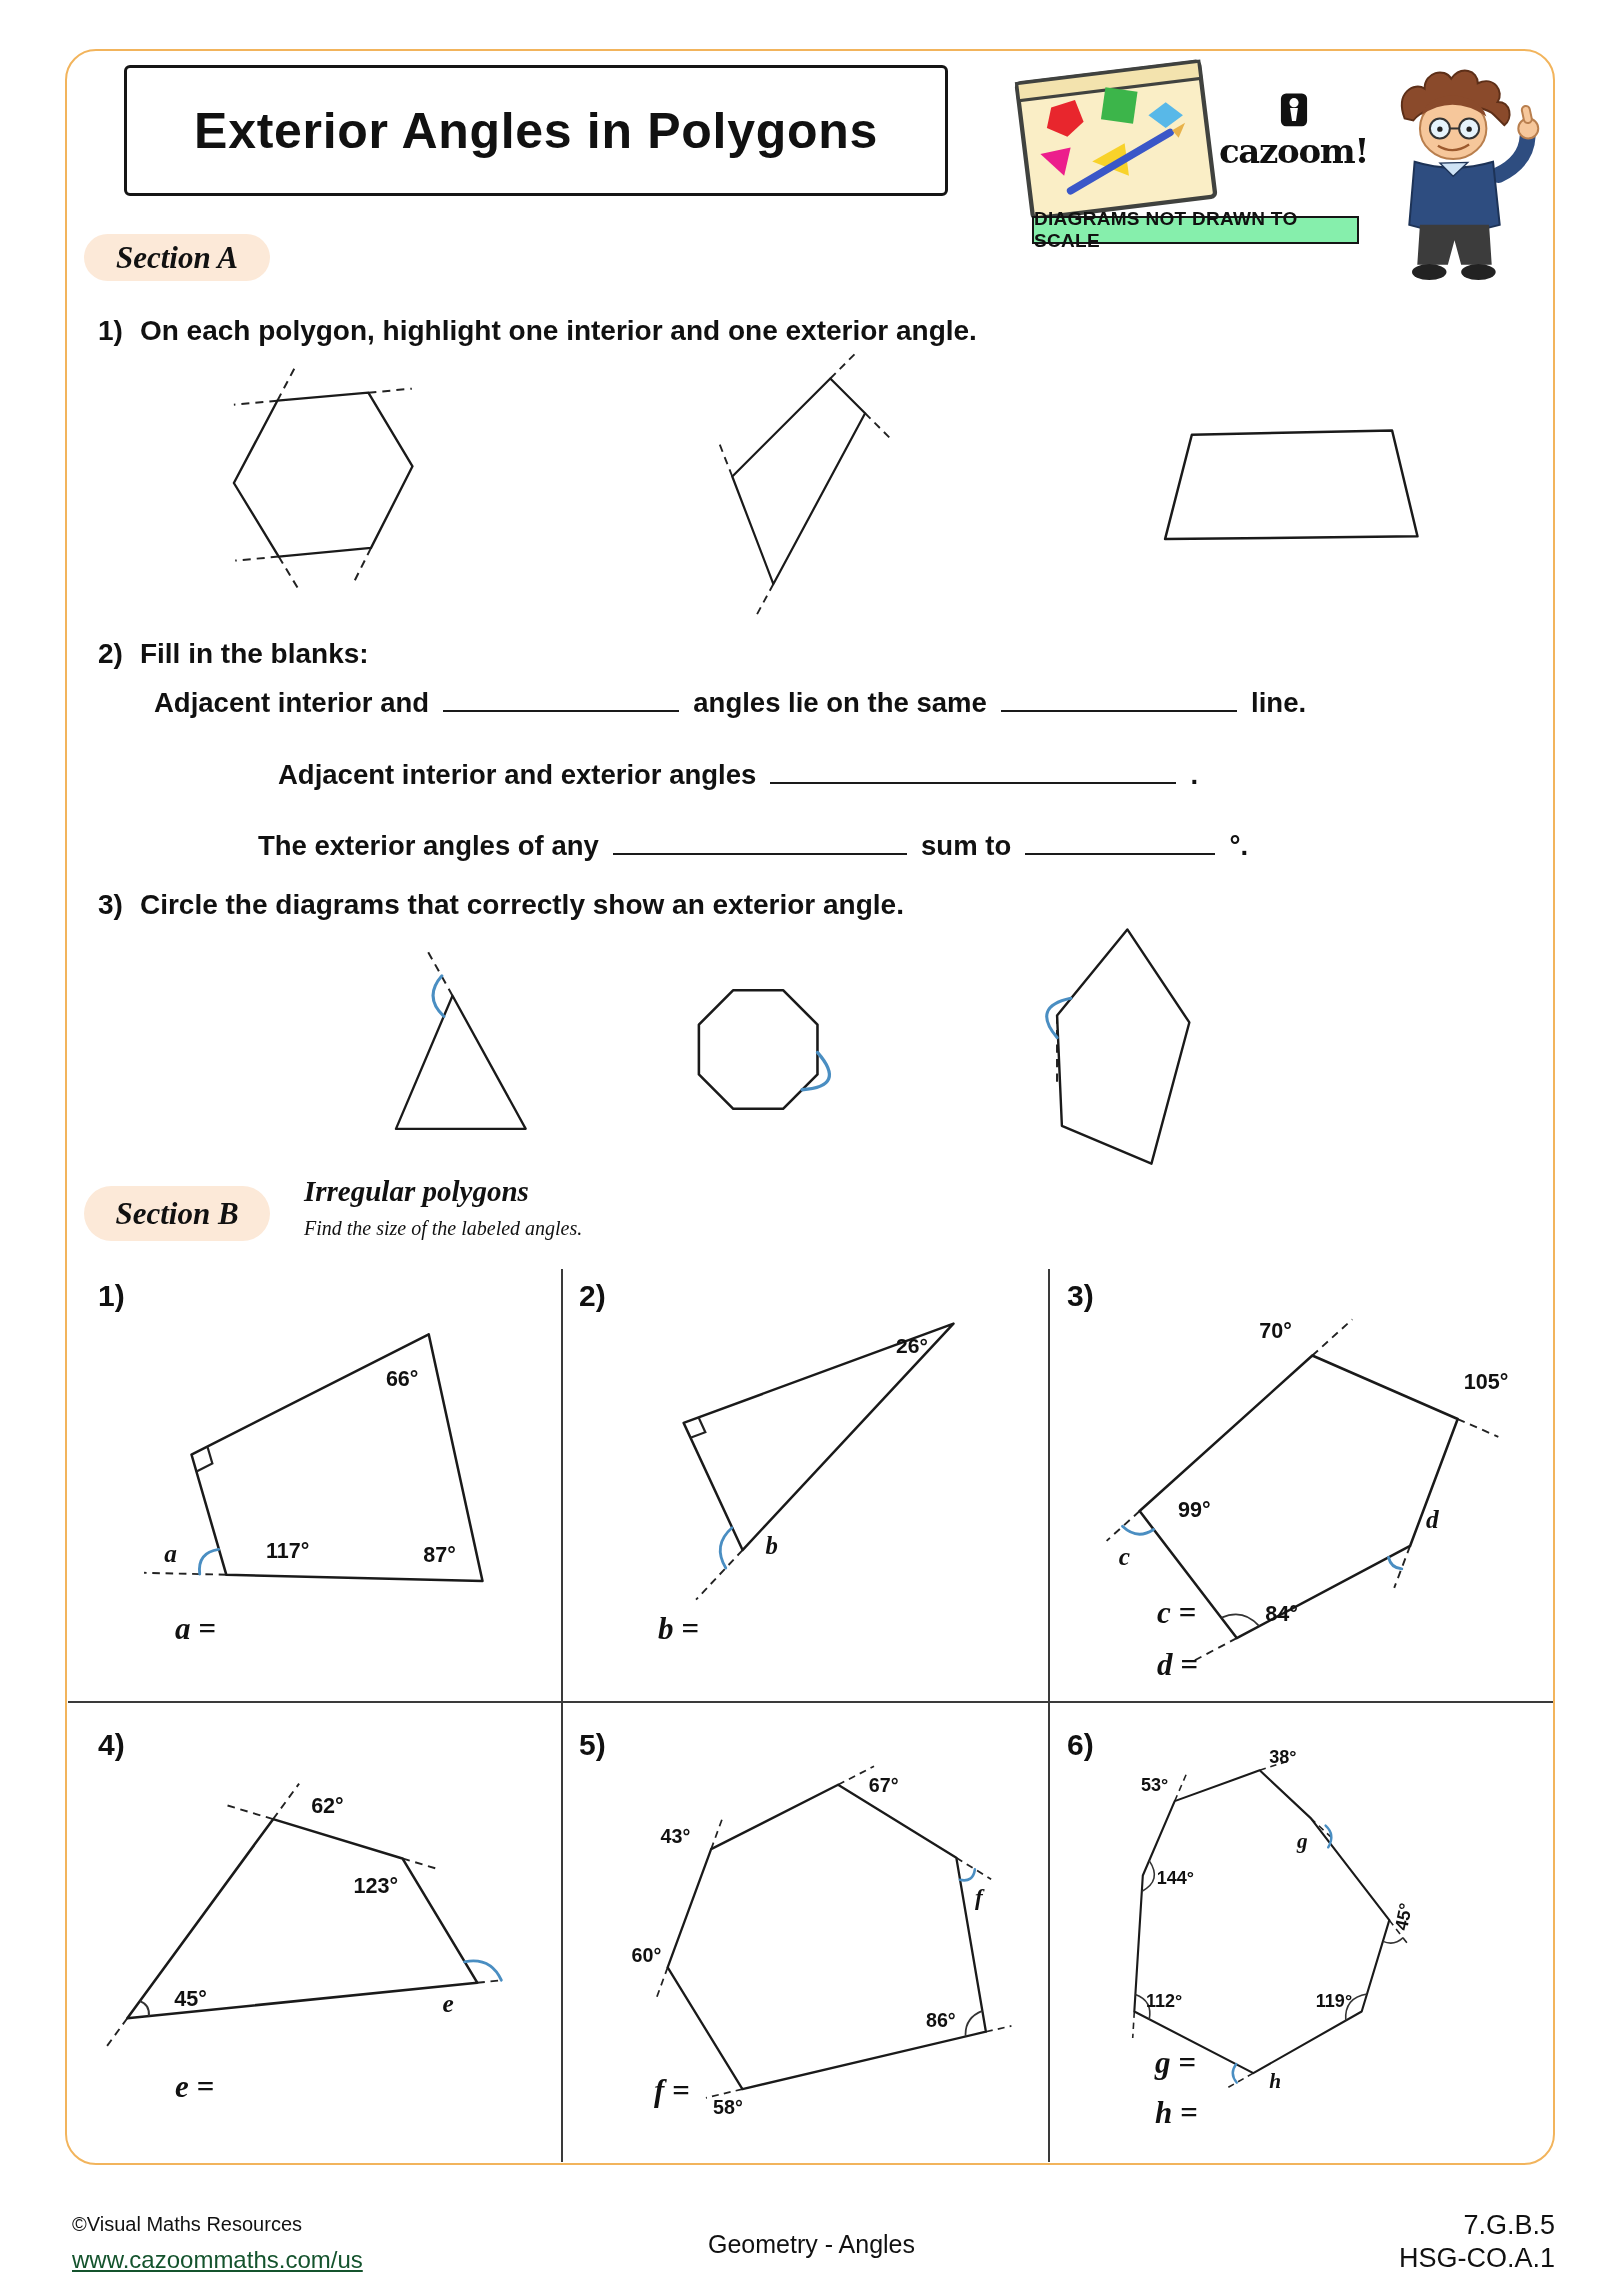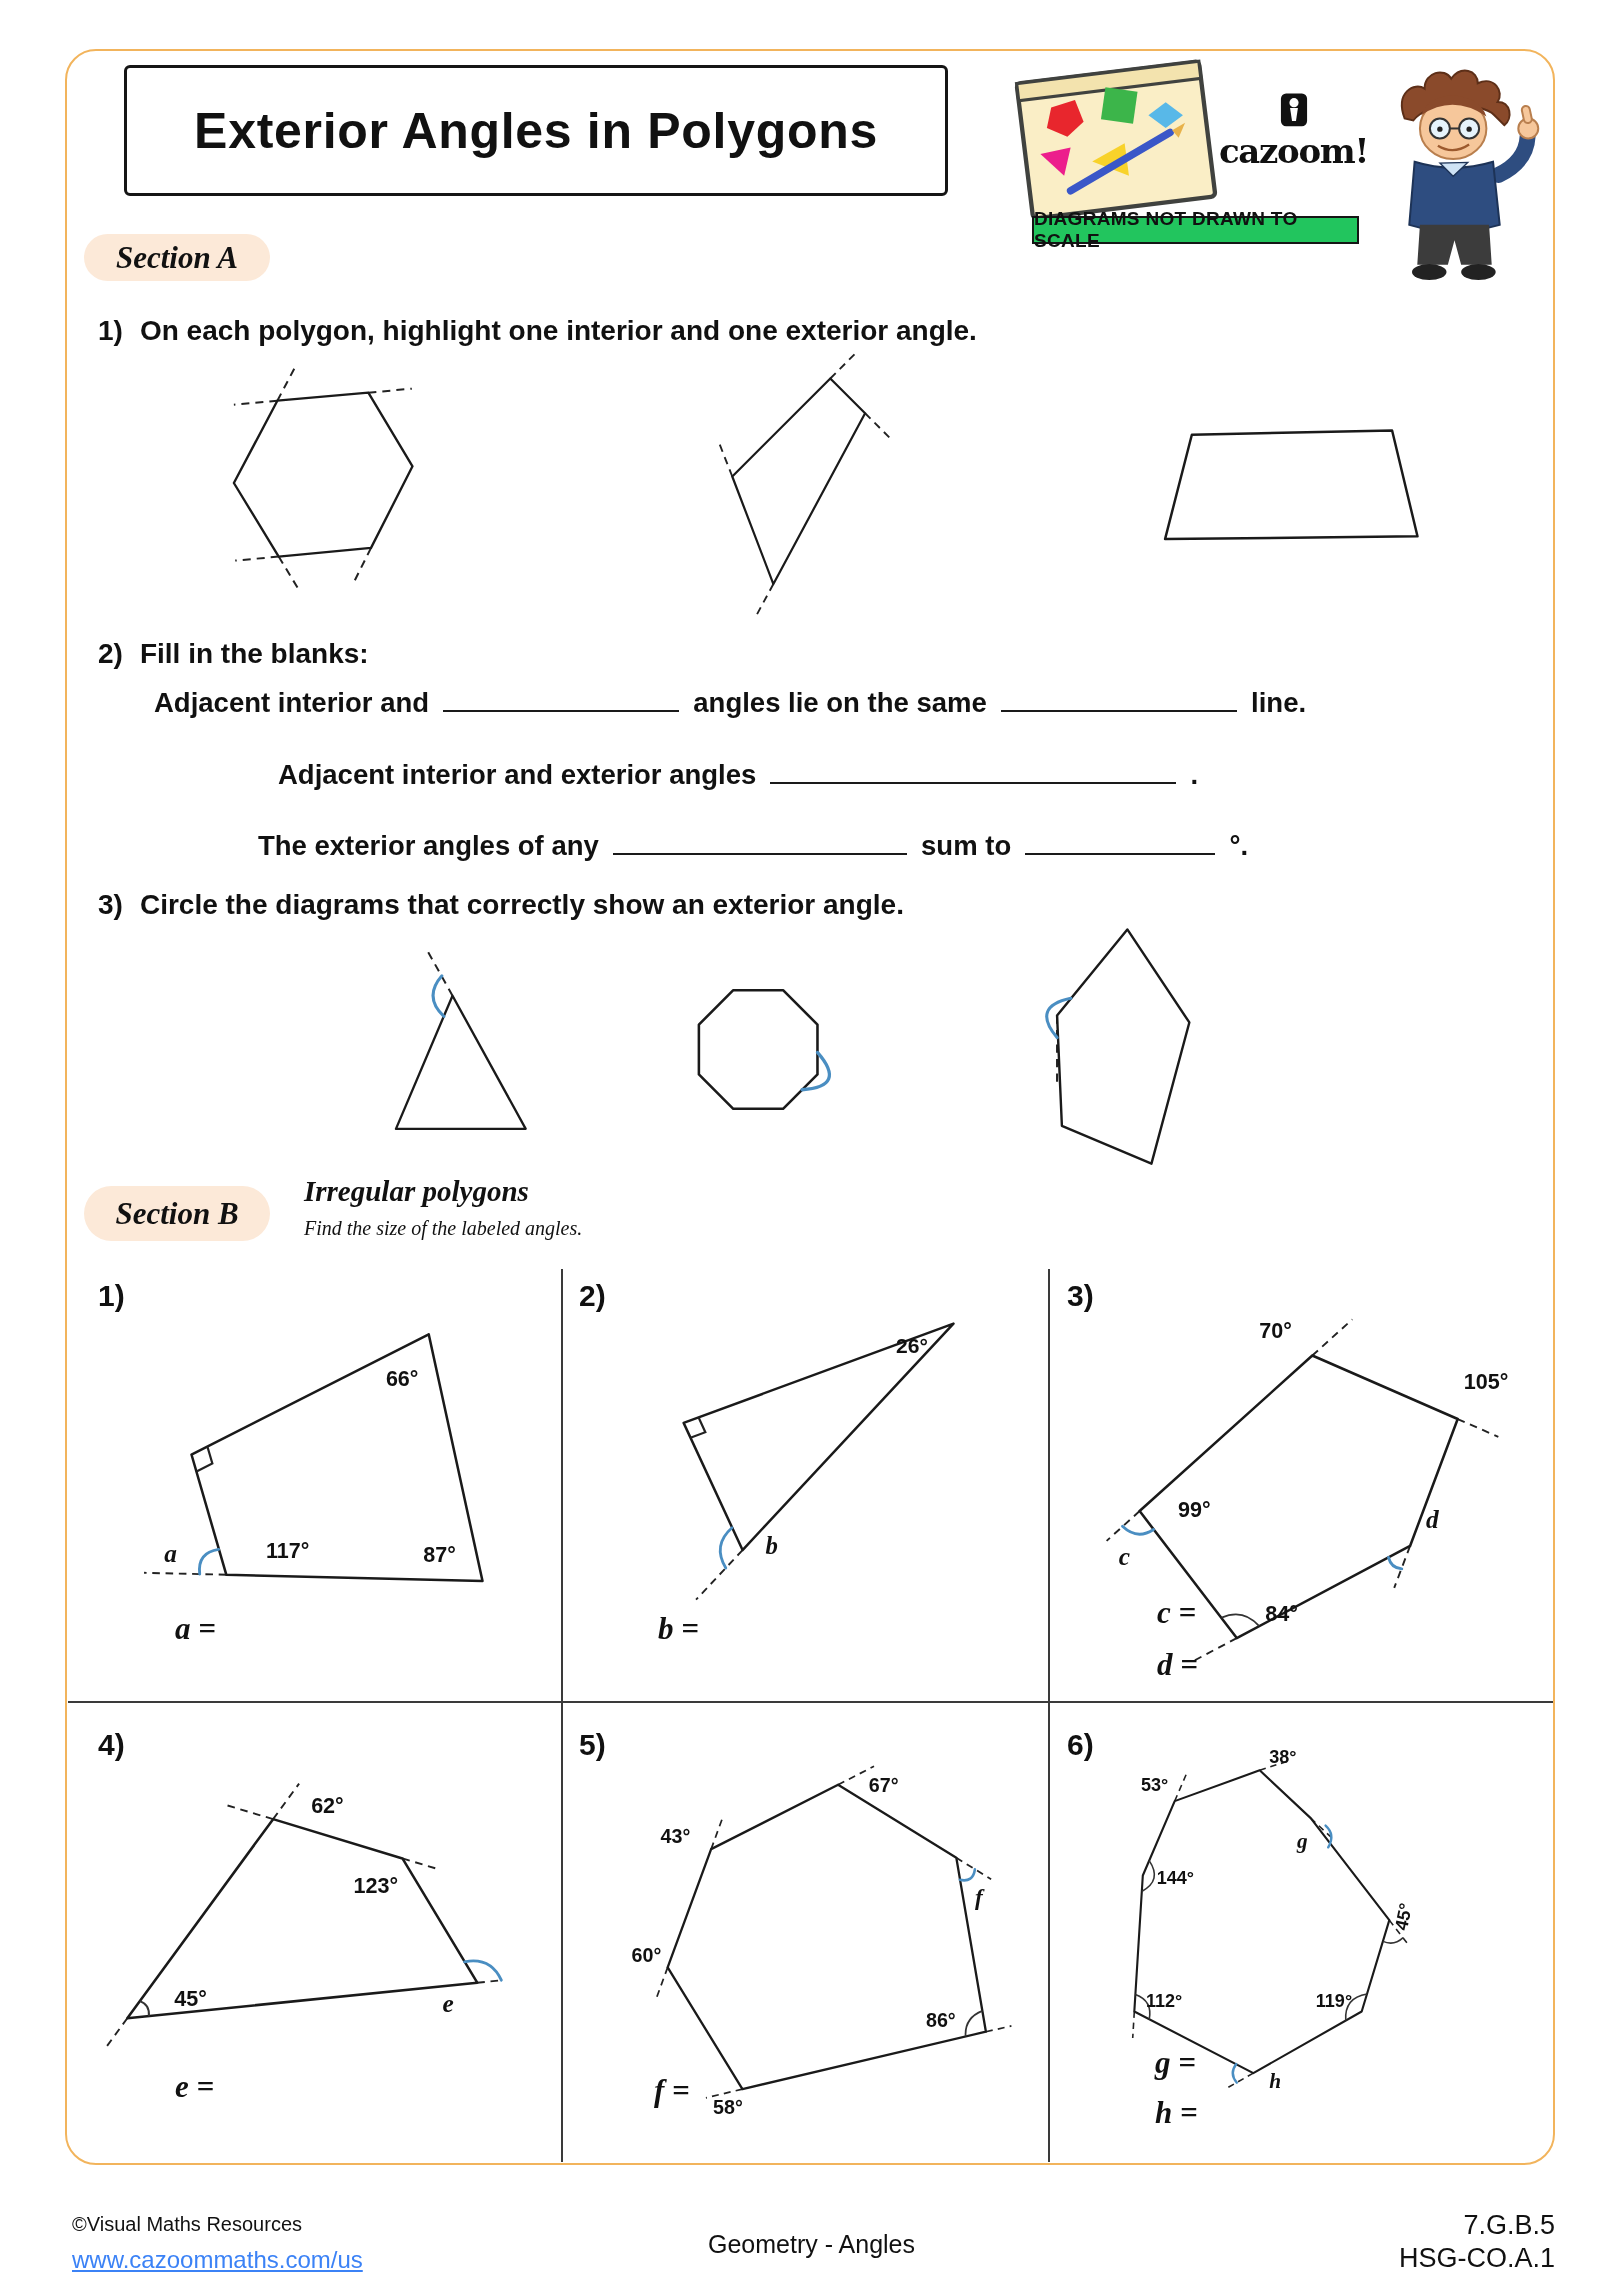--- a/index.html
+++ b/index.html
@@ -2,42 +2,42 @@
 <html style="font-size:10.5px"><head>
 <meta charset="utf-8">
 <style>
 *{margin:0;padding:0;box-sizing:border-box}
 html,body{width:1623px;height:2295px}
 body{background:#fff;font-family:"Liberation Sans",sans-serif;color:#111;position:relative;overflow:hidden}
 .abs{position:absolute}
 .page-border{left:65px;top:49px;width:1490px;height:2116px;border:2.6px solid #f2b45c;border-radius:31px}
 .title-box{left:124px;top:65px;width:824px;height:131px;border:3.3px solid #151515;border-radius:6px;display:flex;align-items:center;justify-content:center;background:#fff}
 .title-box h1{font-size:50px;font-weight:bold;letter-spacing:0.7px;font-family:"Liberation Sans",sans-serif}
-.scale-note{left:1032px;top:216px;width:327px;height:28px;border:2px solid #151515;display:flex;align-items:center;justify-content:center;font-size:19px;font-weight:bold;background:#22c55e;letter-spacing:0.3px}
+.scale-note{left:1032px;top:216px;width:327px;height:28px;border:2px solid #151515;display:flex;align-items:center;justify-content:center;font-size:19px;font-weight:bold;background:#86efac;letter-spacing:0.3px}
 .badge{background:#fce9d8;border-radius:30px;font-family:"Liberation Serif",serif;font-style:italic;font-weight:bold;font-size:31px;display:flex;align-items:center;justify-content:center}
 .qrow{white-space:nowrap}
 .qnum{font-weight:bold;font-size:28px;display:inline-block;width:39px}
 .qtext{font-weight:bold;font-size:28px}
 .fillrow{font-weight:bold;font-size:27.5px;white-space:nowrap}
 .blank{display:inline-block;border-bottom:2px solid #1a1a1a;height:5.2px;margin:0 6.5px}
 .bnum{font-weight:bold;font-size:30px}
 .ans{font-family:"Liberation Serif",serif;font-style:italic;font-weight:bold;font-size:31px}
 .sb-head{font-family:"Liberation Serif",serif;font-style:italic;font-weight:bold;font-size:29px}
 .sb-sub{font-family:"Liberation Serif",serif;font-style:italic;font-size:20px}
 .gridline{background:#3a3a3a}
 .poly{fill:none;stroke:#1a1a1a;stroke-width:4;stroke-linejoin:round}
 .poly-thin{fill:none;stroke:#1a1a1a;stroke-width:3.5;stroke-linejoin:round}
 .dash{fill:none;stroke:#222;stroke-width:3;stroke-dasharray:12 9}
 .barc{fill:none;stroke:#4a8ec2;stroke-width:4.5;stroke-linecap:round}
 .karc{fill:none;stroke:#333;stroke-width:3}
 .ra{fill:none;stroke:#222;stroke-width:3.5}
 text.num{font-family:"Liberation Sans",sans-serif;font-weight:bold;font-size:34px;fill:#111}
 text.var{font-family:"Liberation Serif",serif;font-style:italic;font-weight:bold;font-size:40px;fill:#111}
 .foot{font-size:20px}
-.foot-link{font-size:24px;color:#3b82f6;text-decoration:underline}
+.foot-link{font-size:24px;color:#14532d;text-decoration:underline}
 .foot-code{font-size:27px;text-align:right}
 .brand-word{font-family:"DejaVu Serif",serif;font-weight:bold;font-size:34px;letter-spacing:-1.3px}
 </style>
 </head>
 <body>
 
 <div class="abs page-border"></div>
 
 <div class="abs title-box">
   <h1>Exterior Angles in Polygons</h1>

